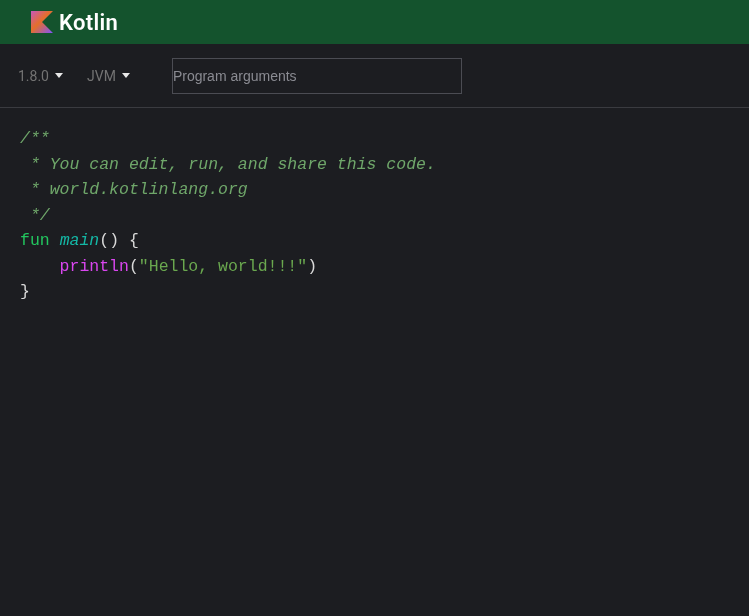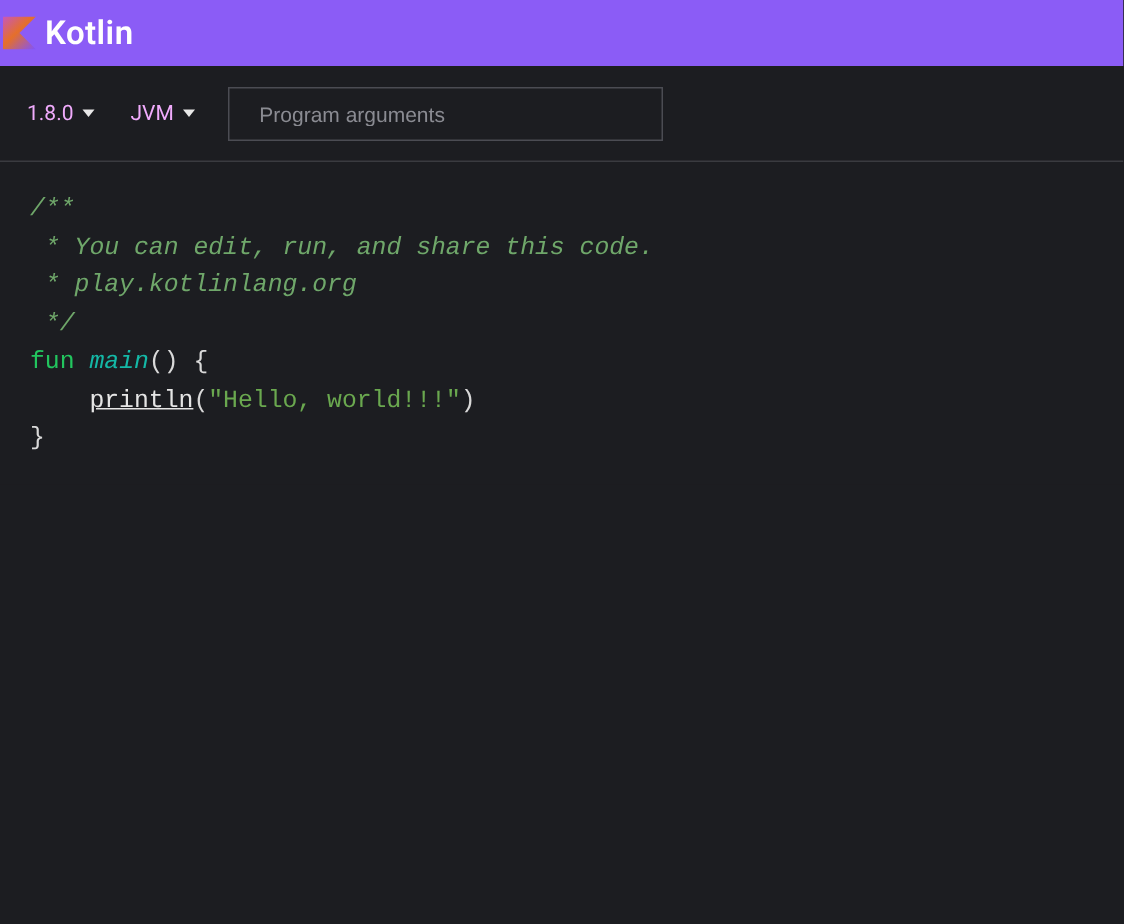--- a/index.html
+++ b/index.html
@@ -6,24 +6,24 @@
   html, body {
     width: 749px;
     height: 616px;
     overflow: hidden;
     background: #1c1d21;
     font-family: -apple-system, BlinkMacSystemFont, "Segoe UI", Roboto, sans-serif;
     color: #e6e6e6;
   }
   .topbar {
     height: 44px;
-    background: #8b5cf6;
+    background: #14532d;
     display: flex;
     align-items: center;
-    padding: 0 2px;
+    padding: 0 31px;
     gap: 6px;
   }
   .logo-k svg { display: block; }
   .logo-text {
     font-size: 22px;
     font-weight: 600;
     letter-spacing: 0.3px;
     color: #fff;
   }
   .toolbar {
@@ -32,55 +32,56 @@
     align-items: center;
     padding: 0 16px;
     gap: 20px;
     border-bottom: 1px solid #3a3b40;
     background: #1c1d21;
   }
   .dropdown {
     display: flex;
     align-items: center;
     gap: 6px;
-    color: #f0abfc;
+    color: #737373;
     font-size: 14px;
     cursor: pointer;
     padding: 6px 2px;
   }
   .caret {
     width: 0; height: 0;
     border-left: 4px solid transparent;
     border-right: 4px solid transparent;
     border-top: 5px solid #e8e8e8;
   }
   .args-input {
     width: 290px;
     height: 36px;
     background: transparent;
     border: 1px solid #4b4c53;
     color: #e8e8e8;
     font-size: 14px;
-    padding: 0 20px;
+    padding: 0 0;
+    margin-left: 20px;
     outline: none;
   }
   .args-input::placeholder { color: #8a8b92; }
   .editor {
     padding: 18px 20px;
     font-family: "Menlo", "Consolas", "Courier New", monospace;
     font-size: 16.5px;
     line-height: 1.55;
     background: #1c1d21;
   }
   .editor div { white-space: pre; }
   .tok-comment { color: #6fa76a; font-style: italic; }
   .tok-keyword { color: #22c55e; font-weight: 500; }
   .tok-funcname { color: #14b8a6; font-style: italic; }
   .tok-punc { color: #d9d9d9; }
-  .tok-call { color: #e5e5e5; text-decoration: underline; }
+  .tok-call { color: #d946ef; }
   .tok-string { color: #6aa84f; }
 </style>
 </head>
 <body>
 
 <div class="topbar">
   <span class="logo-k">
     <svg width="22" height="22" viewBox="0 0 22 22">
       <defs>
         <linearGradient id="kgrad" x1="0" y1="0" x2="1" y2="1">
@@ -103,18 +104,18 @@
   <div class="dropdown">
     <span>JVM</span>
     <span class="caret"></span>
   </div>
   <input class="args-input" type="text" placeholder="Program arguments" style="">
 </div>
 
 <div class="editor">
   <div><span class="tok-comment">/**</span></div>
   <div><span class="tok-comment"> * You can edit, run, and share this code.</span></div>
-  <div><span class="tok-comment"> * play.kotlinlang.org</span></div>
+  <div><span class="tok-comment"> * world.kotlinlang.org</span></div>
   <div><span class="tok-comment"> */</span></div>
   <div><span class="tok-keyword">fun</span> <span class="tok-funcname">main</span><span class="tok-punc">(</span><span class="tok-punc">)</span> <span class="tok-punc">{</span></div>
   <div><span class="tok-punc">    </span><span class="tok-call">println</span><span class="tok-punc">(</span><span class="tok-string">"Hello, world!!!"</span><span class="tok-punc">)</span></div>
   <div><span class="tok-punc">}</span></div>
 </div>
 
 </body></html>

